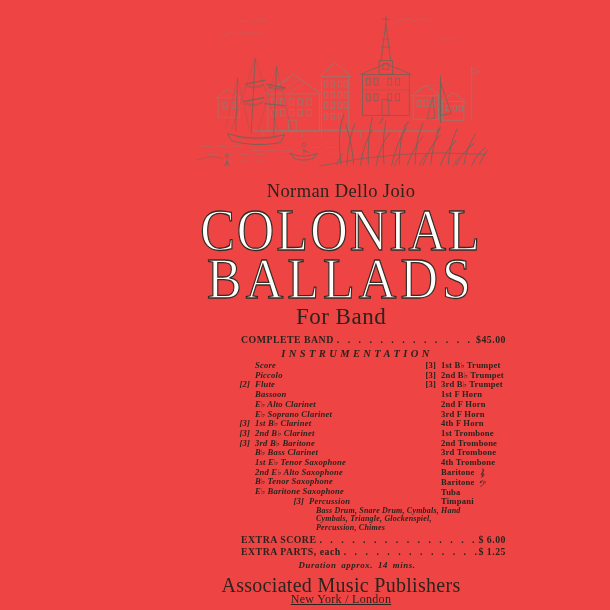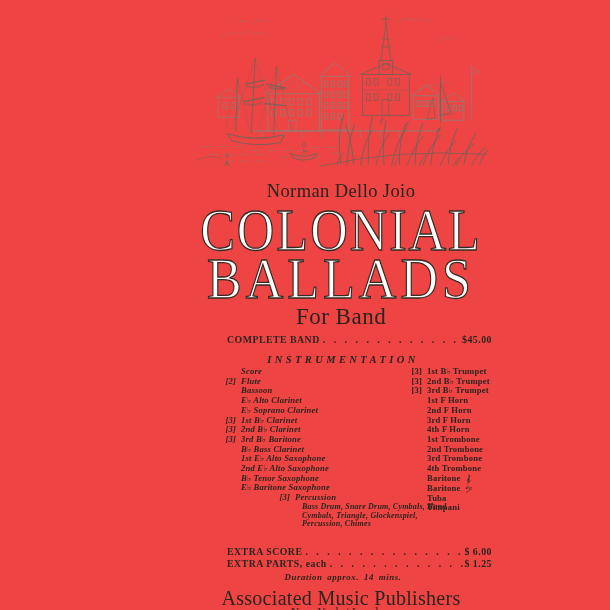--- a/index.html
+++ b/index.html
@@ -11,29 +11,29 @@
   .art svg{display:block;width:100%;height:100%;}
 
   
   .composer{margin-top:14px;text-align:center;font-size:18.5px;line-height:18px;letter-spacing:.4px;}
   .title{text-align:center;color:#fffdfb;-webkit-text-stroke:1.15px #332c25;font-weight:400;}
   .t1{margin-top:6px;font-size:52px;line-height:50px;letter-spacing:2px;transform:scaleY(1.13);}
   .t2{font-size:52px;line-height:46px;letter-spacing:4px;transform:scaleY(1.10);}
   .subtitle{margin-top:2px;text-align:center;font-size:23px;line-height:25px;letter-spacing:.5px;}
 
   
-  .inner{width:272px;margin:5px auto 0;position:relative;left:15px;}
+  .inner{width:272px;margin:5px auto 0;position:relative;left:29px;}
   .price-row{display:flex;align-items:baseline;font-weight:700;font-size:9.8px;line-height:11px;
              letter-spacing:.5px;padding-left:7px;}
   .price-row .leader{flex:1;overflow:hidden;white-space:nowrap;padding:0 3px;letter-spacing:1px;word-spacing:4px;}
   .price-row .price{white-space:nowrap;}
   .extra-rows .price-row{line-height:12px;font-size:9.8px;}
-  .extra-rows{margin-top:17px;}
-
-  .instr-head{margin-top:9px;text-align:center;font-style:italic;font-weight:700;font-size:10.5px;
+  .extra-rows{margin-top:1px;}
+
+  .instr-head{margin-top:3px;text-align:center;font-style:italic;font-weight:700;font-size:10.5px;
               line-height:11px;letter-spacing:3.4px;position:relative;left:-13px;}
 
   .cols{display:flex;margin-top:2px;}
   .col-left{width:186px;font-style:italic;}
   .col-right{width:86px;}
   .irow{display:flex;align-items:baseline;font-size:8.6px;line-height:9.7px;font-weight:700;letter-spacing:.2px;}
   .irow .qty{width:16px;flex:none;text-align:right;margin-right:5px;}
   .irow.indent .qty{width:70px;}
   .irow .iname{white-space:nowrap;}
   .clef{width:7px;height:10px;margin-left:4px;align-self:center;color:#2b241e;}
@@ -224,20 +224,24 @@
     <div class="instr-head">INSTRUMENTATION</div>
 
     <div class="cols">
       <div class="col-left">
         <div id="rows-left">
             <div class="irow">
               <span class="qty"></span>
               <span class="iname">Score</span>
             </div>
             <div class="irow">
+              <span class="qty"></span>
+              <span class="iname">Piccolo</span>
+            </div>
+            <div class="irow">
               <span class="qty">[2]</span>
               <span class="iname">Flute</span>
             </div>
             <div class="irow">
               <span class="qty"></span>
               <span class="iname">Bassoon</span>
             </div>
             <div class="irow">
               <span class="qty"></span>
               <span class="iname">E♭ Alto Clarinet</span>
@@ -257,21 +261,21 @@
             <div class="irow">
               <span class="qty">[3]</span>
               <span class="iname">3rd B♭ Baritone</span>
             </div>
             <div class="irow">
               <span class="qty"></span>
               <span class="iname">B♭ Bass Clarinet</span>
             </div>
             <div class="irow">
               <span class="qty"></span>
-              <span class="iname">1st E♭ Alto Saxophone</span>
+              <span class="iname">1st E♭ Tenor Saxophone</span>
             </div>
             <div class="irow">
               <span class="qty"></span>
               <span class="iname">2nd E♭ Alto Saxophone</span>
             </div>
             <div class="irow">
               <span class="qty"></span>
               <span class="iname">B♭ Tenor Saxophone</span>
             </div>
             <div class="irow">

